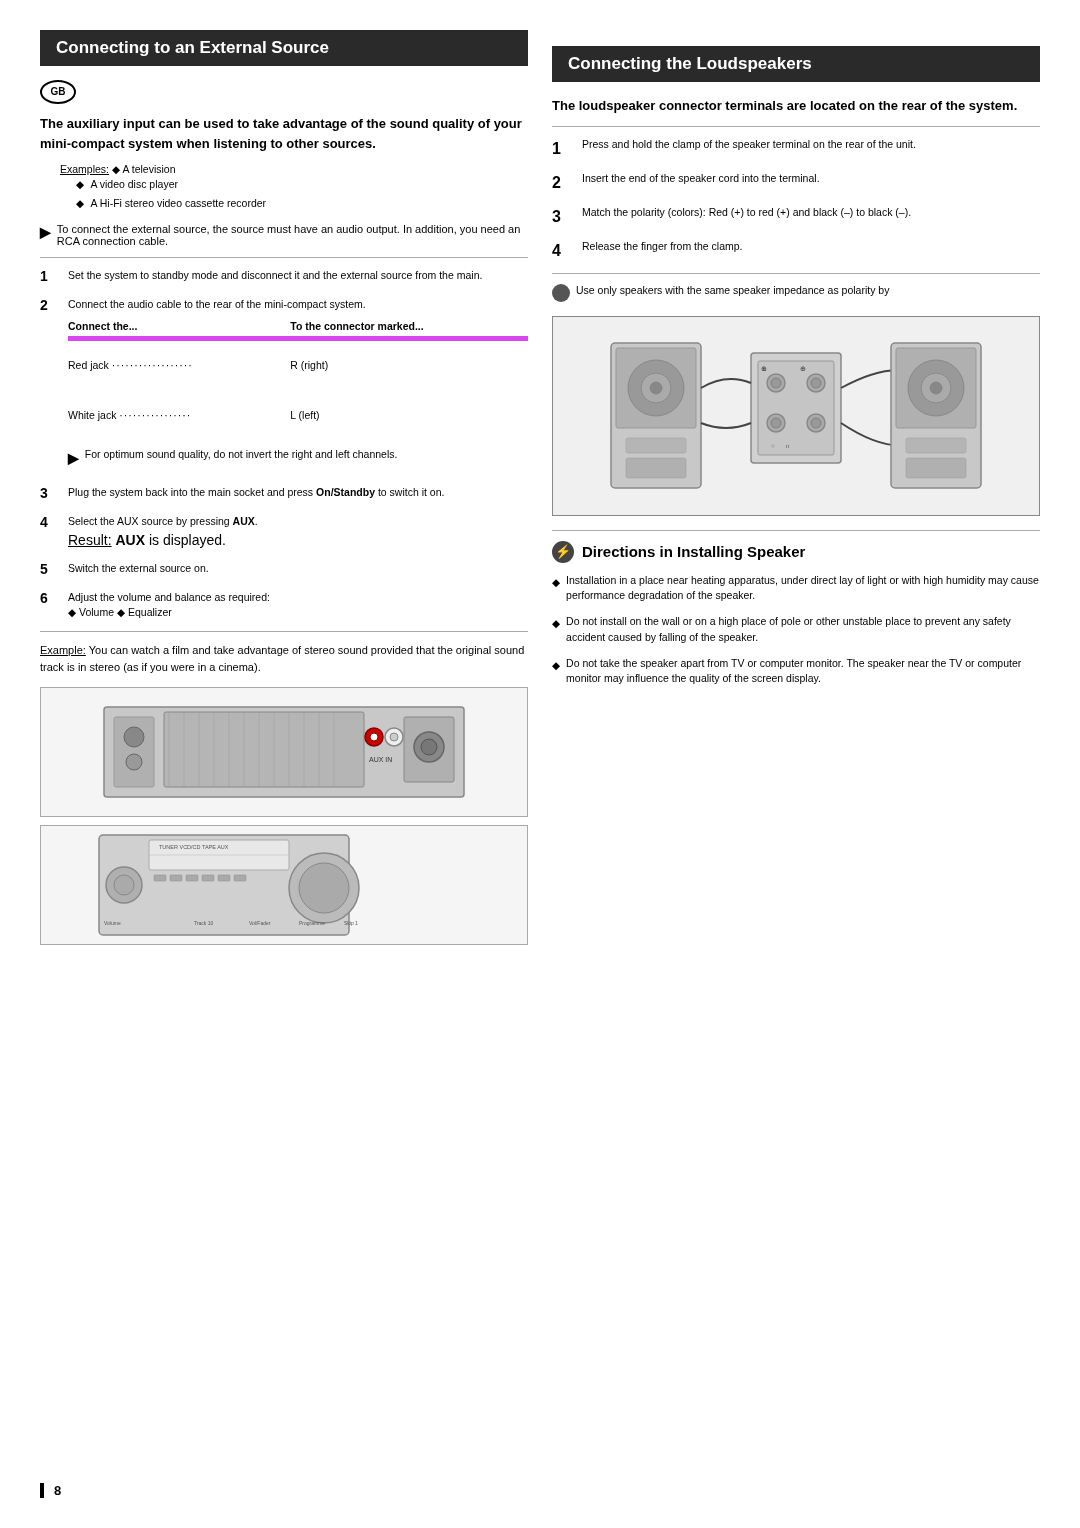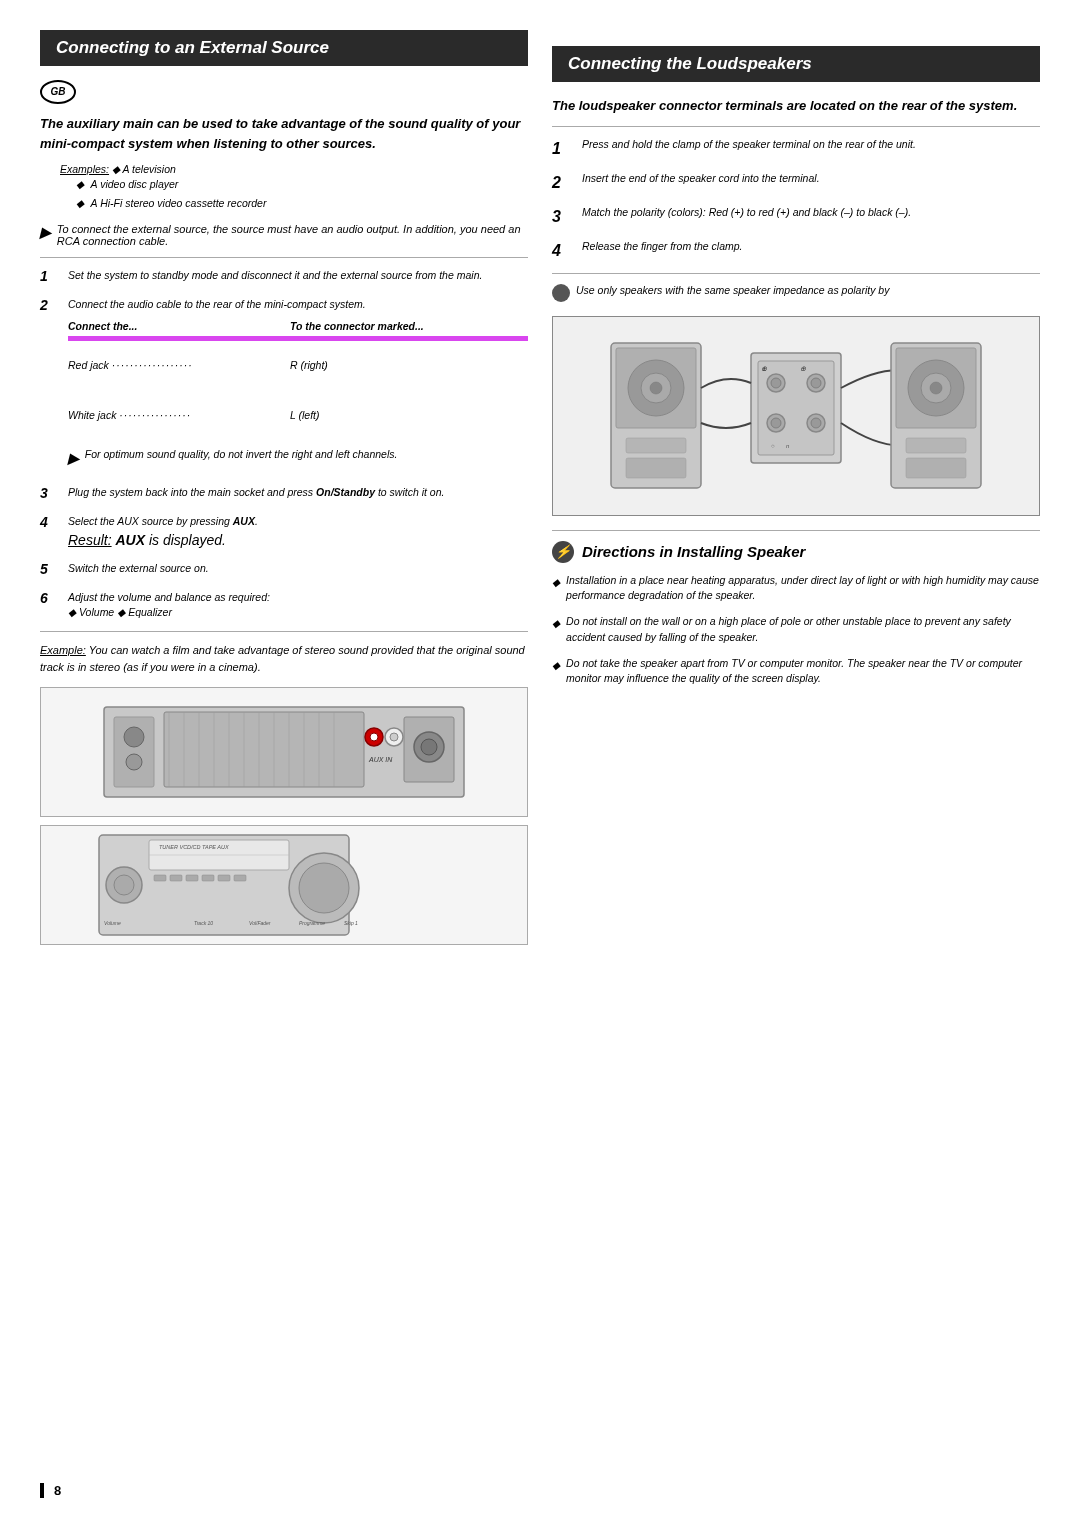--- a/index.html
+++ b/index.html
@@ -15,21 +15,20 @@
       width: 1080px;
       min-height: 1528px;
       padding: 30px 40px;
       display: flex;
       flex-direction: column;
     }
     .two-col {
       display: flex;
       gap: 24px;
       flex: 1;
-      font-style: italic;
     }
     .left-col {
       flex: 1;
       max-width: 490px;
     }
     .right-col {
       flex: 1;
       max-width: 490px;
       margin-top: 16px;
     }
@@ -263,21 +262,21 @@
 
     <div class="left-col">
       <div class="section-header">
         <span>Connecting to an External Source</span>
       </div>
 
       <div class="gb-badge">
         <span>GB</span>
       </div>
 
-      <p class="bold-intro">The auxiliary main can be used to take advantage of the sound quality of your mini-compact system when listening to other sources.</p>
+      <p class="bold-intro">The auxiliary input can be used to take advantage of the sound quality of your mini-compact system when listening to other sources.</p>
 
       <div class="examples-block">
         <span class="examples-label">Examples:</span>
         <span> ◆ </span>
         <span>A television</span>
         <div class="example-item">
           <span class="diamond">◆</span>
           <span>A video disc player</span>
         </div>
         <div class="example-item">

